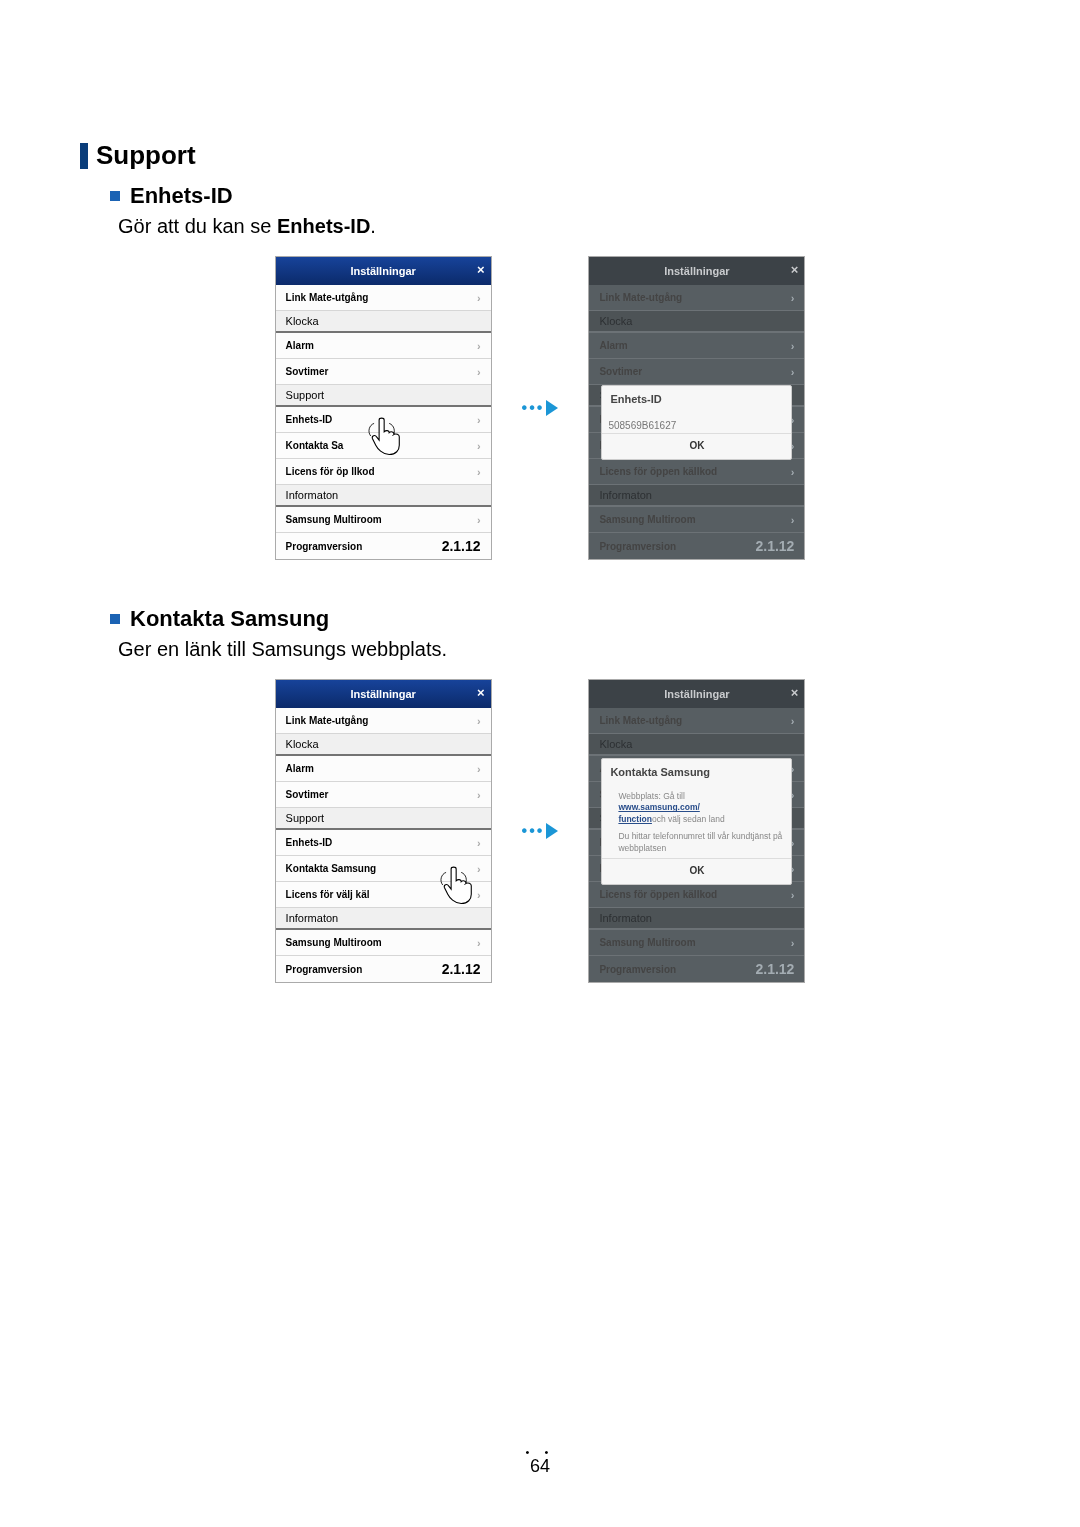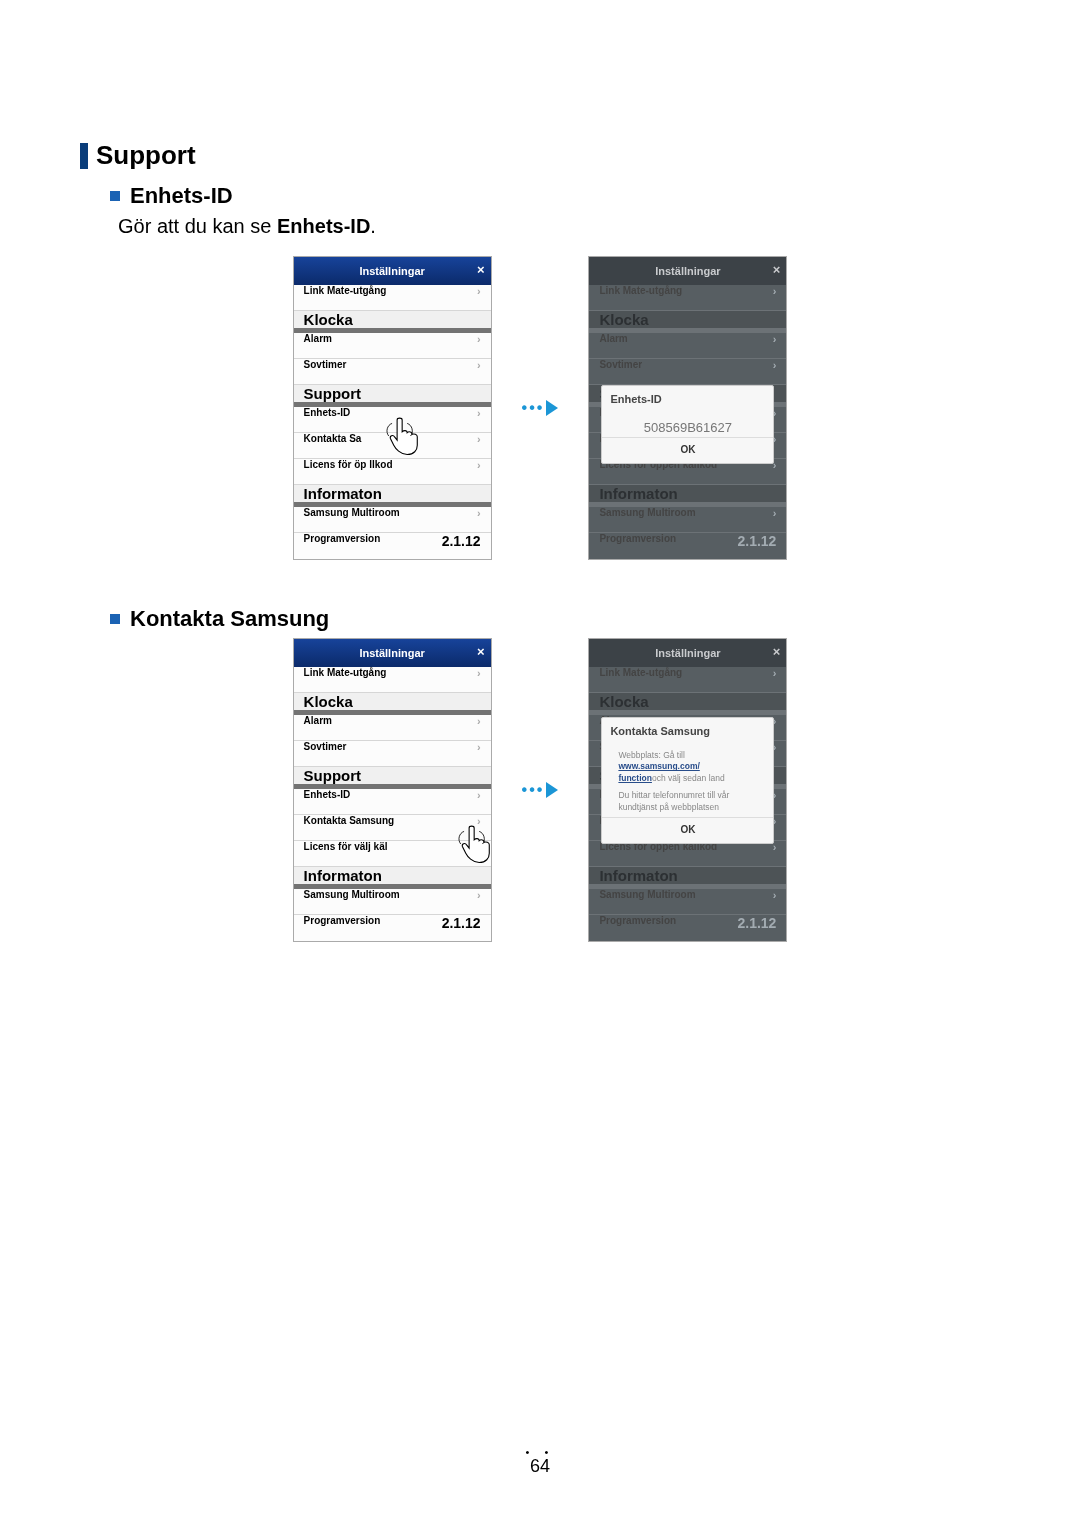--- a/index.html
+++ b/index.html
@@ -10,40 +10,40 @@
   .section-bar { width: 8px; height: 26px; background: #0a3d7a; margin-right: 8px; }
   .section-title { font-size: 26px; font-weight: bold; }
 
   .sub-hdr { display: flex; align-items: center; margin: 12px 0 6px 30px; }
   .sub-bullet { width: 10px; height: 10px; background: #1b63b4; margin-right: 10px; }
   .sub-title { font-size: 22px; font-weight: bold; }
   .sub-desc { font-size: 20px; margin-left: 38px; margin-bottom: 18px; }
 
   .figure-row { display: flex; align-items: center; justify-content: center; gap: 30px; margin-bottom: 46px; }
 
-  .phone { width: 199px; border: 1px solid #aaa; background: #3b82f6; font-size: 10px; position: relative; }
+  .phone { width: 217px; border: 1px solid #aaa; background: #3b82f6; font-size: 10px; position: relative; }
   .phone.dim { filter: grayscale(30%); }
 
   .app-hdr { background: linear-gradient(#17439a, #0b2a6a); color: #fff; display: flex; align-items: center; justify-content: center; height: 28px; position: relative; font-size: 11px; font-weight: bold; }
   .app-hdr .close { position: absolute; right: 6px; top: 5px; font-size: 13px; font-weight: bold; }
 
-  .row { display: flex; align-items: flex-start; justify-content: space-between; padding: 0 10px; height: 26px; border-bottom: 1px solid #d6d6d6; background: #fcfcfc; font-weight: bold; font-size: 10px; }
-  .row.sub { background: #f0f0f0; font-weight: bold; font-size: 15px; border-bottom: 5px solid #737373; height: 22px; }
+  .row { display: flex; align-items: center; justify-content: space-between; padding: 0 10px; height: 26px; border-bottom: 1px solid #d6d6d6; background: #fcfcfc; font-weight: bold; font-size: 10px; }
+  .row.sub { background: #f0f0f0; font-weight: normal; font-size: 11px; border-bottom: 2px solid #737373; height: 22px; }
   .chev { color: #aaa; font-size: 11px; }
   .row .right-val { font-weight: bold; font-size: 14px; }
   .row.dim-g { color: #444; background: #555e64; border-bottom-color: #6a7278; }
   .row.dim-g .chev, .row.dim-g .right-val { color: #a0adb5; }
   .row.sub.dim-g { background: #4b5358; color: #2b3034; }
 
   .dim-hdr { background: #3a4249; color: #c8cbcf; display:flex; align-items:center; justify-content:center; height:28px; position:relative; font-size:11px; font-weight:bold; }
   .dim-hdr .close { position:absolute; right:6px; top:5px; font-size:13px; }
 
   .popup { position: absolute; left: 12px; right: 12px; background: #f7f7f7; border: 1px solid #ccc; border-radius: 2px; z-index: 5; font-size: 10px; }
   .popup-title { padding: 7px 8px 5px 8px; font-weight: bold; font-size: 11px; color: #444; text-align: left; }
-  .popup-id { text-align: center; font-size: 13px; color: #777; padding: 10px 6px 2px; }
+  .popup-id { text-align: left; font-size: 10px; color: #777; padding: 10px 6px 2px; }
   .popup-ok { text-align: center; padding: 6px 0 8px; font-weight: bold; font-size: 10px; border-top: 1px solid #ddd; margin-top: 0; color:#333; }
   .popup-body { padding: 8px 8px 4px 16px; color: #888; font-size: 8.5px; line-height: 1.35; }
   .popup-body .lnk { color: #1a4ea6; text-decoration: underline; font-weight: bold; }
 
   .arrow-sep { display: flex; align-items: center; color: #1b96d6; font-size: 16px; }
   .arrow-sep .dots { letter-spacing: 2px; margin-right: 2px; font-weight:bold; }
   .arrow-tri { width:0; height:0; border-left:12px solid #1b96d6; border-top:8px solid transparent; border-bottom:8px solid transparent; }
 
   .tap-finger { position:absolute; width:42px; height:42px; pointer-events:none; z-index:4; }
 
@@ -181,20 +181,21 @@
         <div class="popup-id">508569B61627</div>
         <div class="popup-ok">OK</div>
       </div>
     </div>
   </div>
 
   <div class="sub-hdr">
     <div class="sub-bullet"></div>
     <div class="sub-title">Kontakta Samsung</div>
   </div>
+  <div class="sub-desc">Ger en länk till Samsungs webbplats.</div>
 
   <div class="figure-row">
 
     <div class="phone">
       <div class="app-hdr">
         <span>Inställningar</span>
         <span class="close">×</span>
       </div>
       <div class="row">
           <span>Link Mate-utgång</span>

